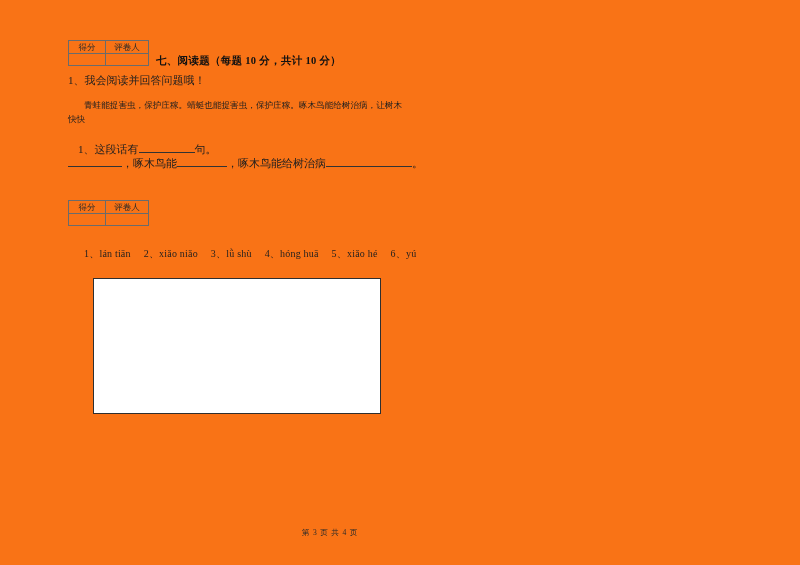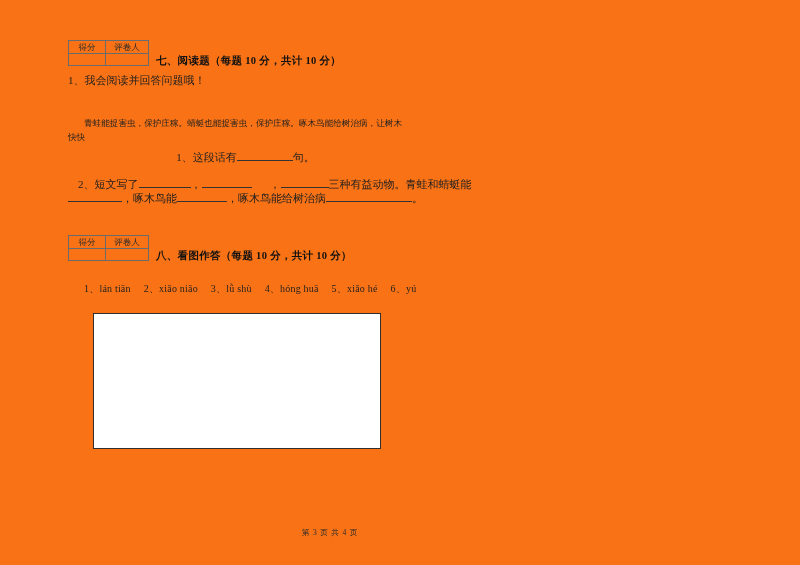--- a/index.html
+++ b/index.html
@@ -148,52 +148,48 @@
             <td class="wide"></td>
           </tr>
         </tbody>
           </table>
       </div>
       <div class="section-title">七、阅读题（每题 10 分，共计 10 分）</div>
     </div>
 
     <div class="q-line" style="margin-top:4px;">1、我会阅读并回答问题哦！</div>
 
-    <div class="passage" style="margin-top:29px;">
+    <div class="passage" style="margin-top:11px;">
       <span>青蛙能捉害虫，保护庄稼。蜻蜓也能捉害虫，保护庄稼。啄木鸟能给树治病，让树木快快</span>
     </div>
 
-    <div class="q-line" style="margin-top:7px; padding-left:10px;text-align:center;">
+    <div class="q-line" style="margin-top:17px; padding-left:10px;">
       <span>1、这段话有</span><span class="blank-u" style="width:56px;"></span><span>句。</span>
     </div>
 
-    <div class="q-line" style="margin-top:14px; padding-left:10px;">
-      <span>2、短文写了</span><span class="blank-u" style="width:52px;"></span><span>，</span><span class="blank-u" style="width:50px;"></span><span class="gap-w"></span><span>，</span><span class="blank-u" style="width:48px;"></span><span>三种有益动物。青蛙和蜻蜓能</span>
-    </div>
 
     <div class="q-line" style="margin-top:1px;">
       <span class="blank-u" style="width:54px;"></span><span>，啄木鸟能</span><span class="blank-u" style="width:50px;"></span><span>，啄木鸟能给树治病</span><span class="blank-u" style="width:86px;"></span><span>。</span>
     </div>
 
     <div class="section-head" style="margin-top:30px;">
       <div class="tbl-wrap">
         <table class="score-table">
           <tbody>
               <tr>
             <td>得分</td>
             <td class="wide">评卷人</td>
           </tr>
           <tr class="blank">
             <td></td>
             <td class="wide"></td>
           </tr>
         </tbody>
           </table>
       </div>
-      <div class="section-title">八、看图作答（每题 10 分，共计 10 分）</div>
     </div>
 
 
     <div class="pinyin-row" style="margin-top:18px; padding-left:16px;">
       <span class="item">1、lán tiān</span><span class="item">2、xiǎo niǎo</span><span class="item">3、lǜ shù</span><span class="item">4、hóng huā</span><span class="item">5、xiǎo hé</span><span class="item">6、yú</span>
     </div>
 
     <div class="draw-box" style="margin-top:18px; margin-left:25px;"></div>
 
   </div>

